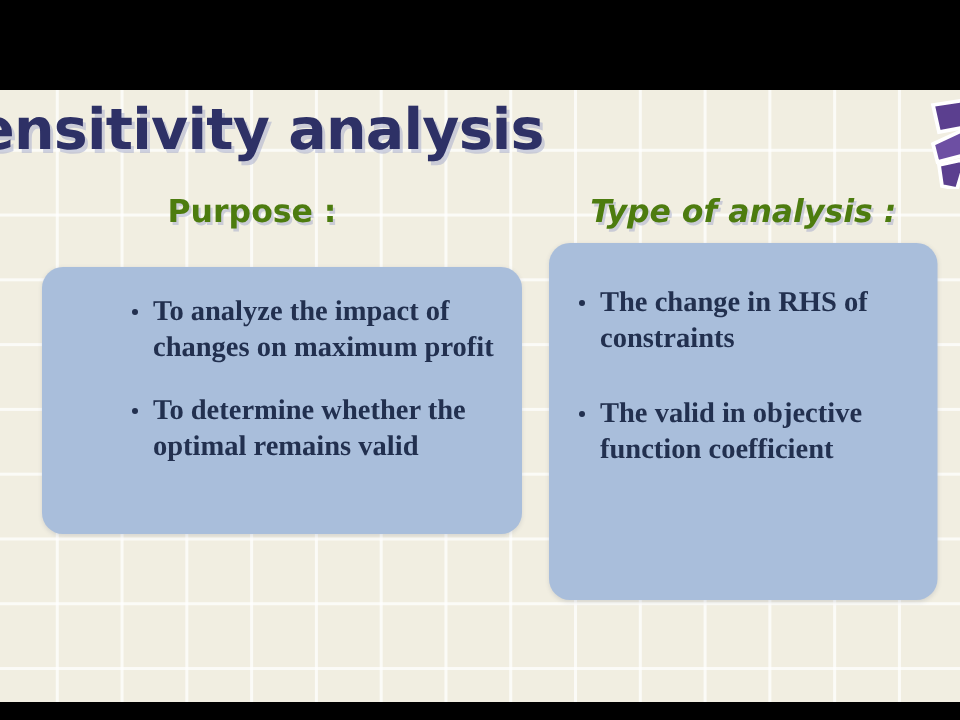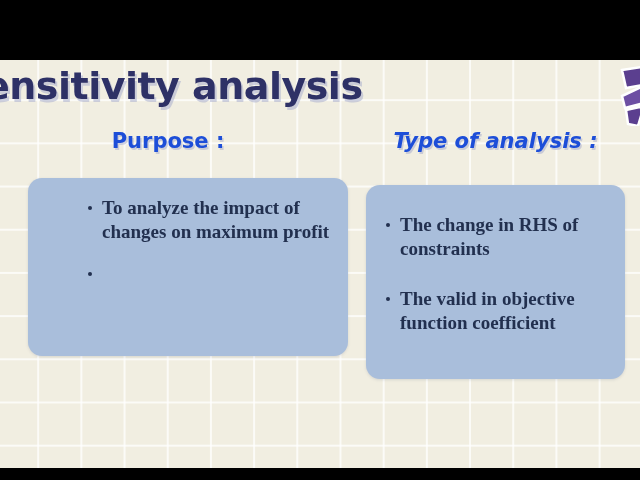--- a/index.html
+++ b/index.html
@@ -81,37 +81,37 @@
     z-index: 7;
   }
   
   .col-heading {
     position: absolute;
     z-index: 6;
     font-family: "DejaVu Sans", sans-serif;
     font-weight: bold;
     font-size: 21px;
     line-height: 26px;
-    color: #1d4ed8;
+    color: #4d7c0f;
     text-align: center;
     white-space: nowrap;
     text-shadow: 1.5px 2px 0 rgba(170,175,205,0.55);
   }
   .heading-left  { left: 28px;  top: 68px; width: 280px; }
   .heading-right { left: 366px; top: 68px; width: 259px; font-style: italic; }
   
   .card {
     position: absolute;
     z-index: 5;
     background: #a9bedb;
     border-radius: 14px;
     box-shadow: 0 1px 3px rgba(90,100,130,0.18);
   }
   .card-left  { left: 28px;  top: 118px; width: 280px; height: 178px; padding-left: 40px; }
-  .card-right { left: 366px; top: 125px; width: 259px; height: 194px; }
+  .card-right { left: 366px; top: 102px; width: 259px; height: 238px; }
   .card-list {
     list-style: none;
     margin: 0;
     padding: 18px 14px 10px 18px;
   }
   .card-left .card-list  { padding-top: 18px; }
   .card-right .card-list { padding-top: 28px; }
   .bullet-item {
     position: relative;
     padding-left: 16px;
@@ -162,20 +162,21 @@
     <div class="col-heading heading-right">Type of analysis :</div>
 
     <div class="card card-left">
       <ul class="card-list">
         <li class="bullet-item">
           <span class="dot"></span>
           <span>To analyze the impact of changes on maximum profit</span>
         </li>
         <li class="bullet-item">
           <span class="dot"></span>
+          <span>To determine whether the optimal remains valid</span>
         </li>
       </ul>
     </div>
 
     <div class="card card-right">
       <ul class="card-list">
         <li class="bullet-item">
           <span class="dot"></span>
           <span>The change in RHS of constraints</span>
         </li>

